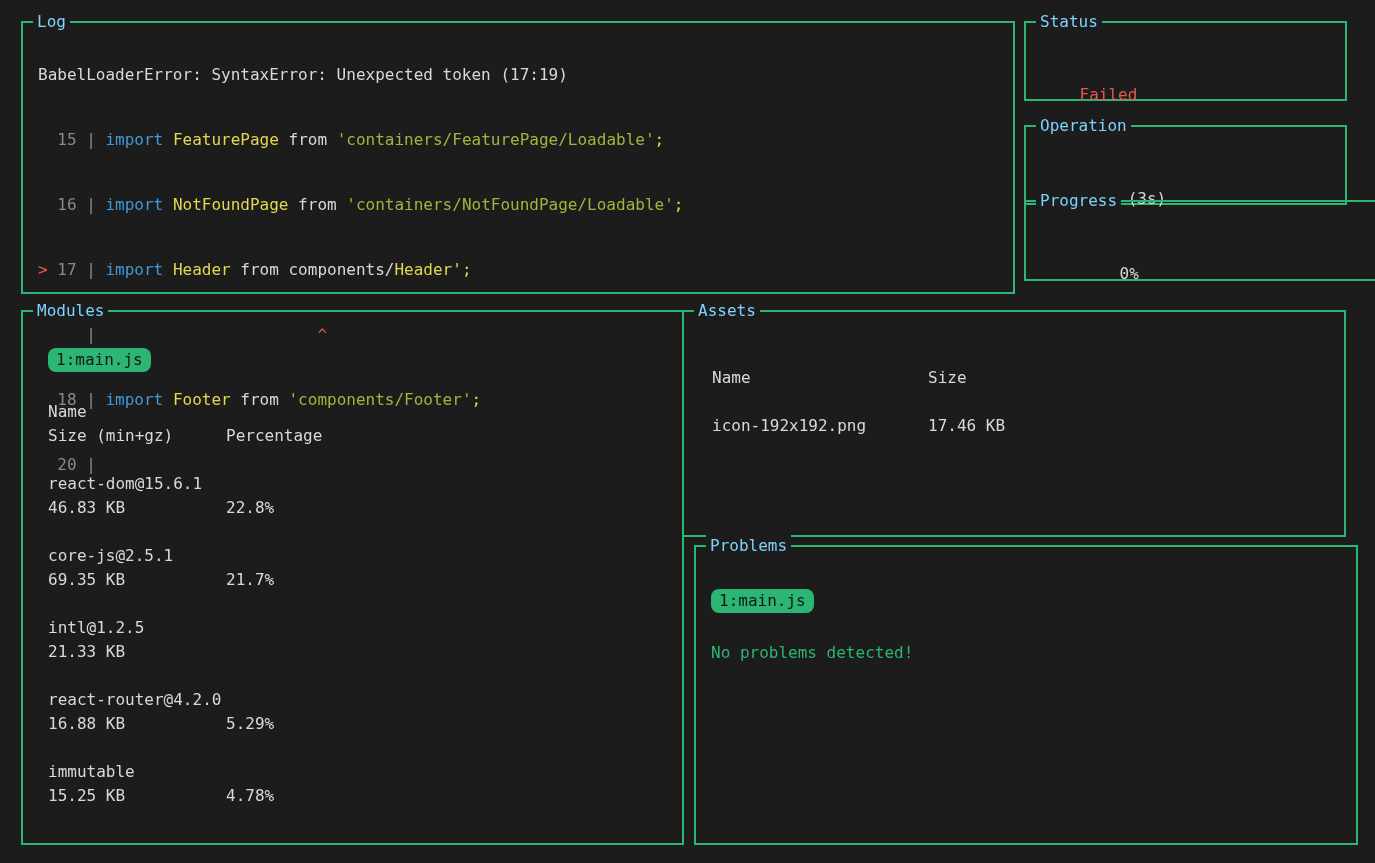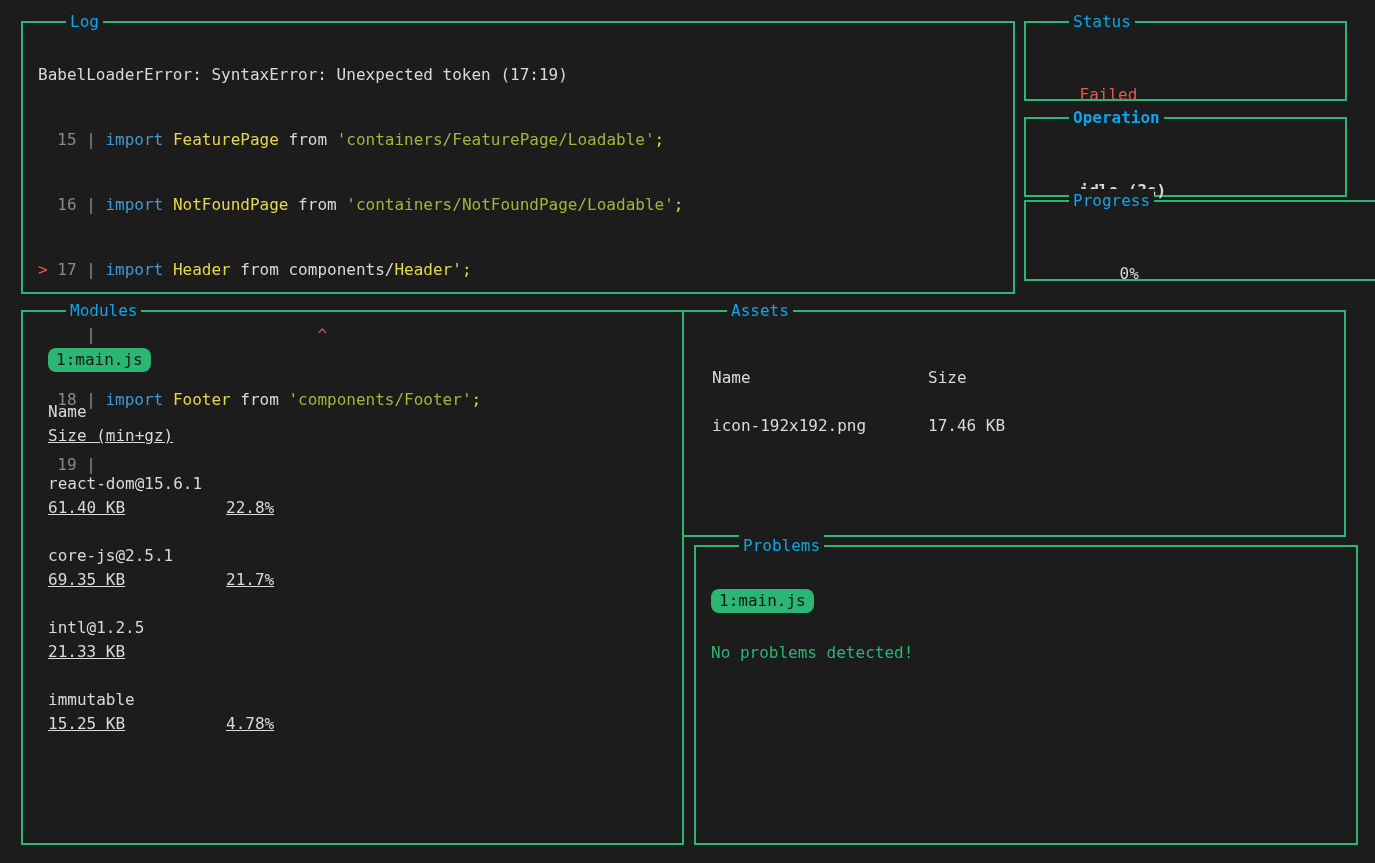--- a/index.html
+++ b/index.html
@@ -18,23 +18,22 @@
     width:1375px;height:863px;
     background:var(--bg);
     font-family:"DejaVu Sans Mono",monospace;
     font-size:16px;line-height:24px;
     color:var(--fg);
     overflow:hidden;
   }
   .panel{position:absolute;border:2px solid var(--green);}
   .panel-title{
     position:absolute;top:-13px;left:10px;
-    background:var(--bg);padding:0 4px;color:#0ea5e9;
+    background:var(--bg);padding:0 4px;color:#7dd3fc;
     white-space:pre;
-    margin-left:33px;
   }
   .badge{
     display:inline-block;background:var(--green);color:#161616;
     padding:0 8px;white-space:pre;border-radius:8px;
   }
   
   #panel-log .content{padding:40px 15px 0 15px;}
   .error-line{margin-bottom:24px;white-space:pre;}
   .code-line{white-space:pre;margin-top:41px;}
   .gut-num,.gut-pipe{color:var(--gray);}
@@ -43,21 +42,21 @@
   .c-id{color:var(--yellow);}
   .c-str{color:var(--olive);}
   .c-pl{color:var(--fg);}
   
   .small-panel .content{padding:36px 15px 0 15px;white-space:pre;}
   .status-failed{color:var(--red);}
   
   #panel-modules .content{padding:36px 25px 0 25px;}
   .badge-line{margin-bottom:28px;}
   .mod-head{margin-bottom:24px;}
-  .two-col{display:grid;grid-template-columns:178px 1fr;white-space:pre;text-decoration:underline;}
+  .two-col{display:grid;grid-template-columns:178px 1fr;white-space:pre;}
   .mod-row{margin-bottom:24px;}
   
   #panel-assets .content{padding:54px 28px 0 28px;}
   .asset-head{margin-bottom:24px;}
   .two-col-assets{display:grid;grid-template-columns:216px 1fr;white-space:pre;}
   
   #panel-problems .content{padding:42px 15px 0 15px;}
   .problems-message{color:var(--green);white-space:pre;}
 </style>
 </head>
@@ -66,33 +65,33 @@
 <div class="panel" id="panel-log" style="left:21px;top:21px;width:990px;height:269px;">
   <span class="panel-title">Log</span>
   <div class="content">
     <div class="error-line">BabelLoaderError: SyntaxError: Unexpected token (17:19)</div>
     <div id="code-lines">
         <div class="code-line"><span class="c-red"> </span><span class="gut-num"> 15</span><span class="gut-pipe"> | </span><span class="c-kw">import</span><span class="c-pl"> </span><span class="c-id">FeaturePage</span><span class="c-pl"> from </span><span class="c-str">'containers/FeaturePage/Loadable'</span><span class="c-id">;</span></div>
         <div class="code-line"><span class="c-red"> </span><span class="gut-num"> 16</span><span class="gut-pipe"> | </span><span class="c-kw">import</span><span class="c-pl"> </span><span class="c-id">NotFoundPage</span><span class="c-pl"> from </span><span class="c-str">'containers/NotFoundPage/Loadable'</span><span class="c-id">;</span></div>
         <div class="code-line"><span class="c-red">&gt;</span><span class="gut-num"> 17</span><span class="gut-pipe"> | </span><span class="c-kw">import</span><span class="c-pl"> </span><span class="c-id">Header</span><span class="c-pl"> from components/</span><span class="c-id">Header</span><span class="c-id">';</span></div>
         <div class="code-line"><span class="c-red"> </span><span class="gut-num">   </span><span class="gut-pipe"> | </span><span class="c-pl">                      </span><span class="c-caret">^</span></div>
         <div class="code-line"><span class="c-red"> </span><span class="gut-num"> 18</span><span class="gut-pipe"> | </span><span class="c-kw">import</span><span class="c-pl"> </span><span class="c-id">Footer</span><span class="c-pl"> from </span><span class="c-str">'components/Footer'</span><span class="c-id">;</span></div>
-        <div class="code-line"><span class="c-red"> </span><span class="gut-num"> 19</span><span class="gut-pipe"> | </span></div>
+        <div class="code-line"><span class="c-red"> </span><span class="gut-num"> 20</span><span class="gut-pipe"> | </span></div>
       </div>
   </div>
 </div>
 
 <div class="panel small-panel" id="panel-status" style="left:1024px;top:21px;width:319px;height:76px;">
   <span class="panel-title">Status</span>
   <div class="content">
     <span class="status-failed">Failed</span>
   </div>
 </div>
 
-<div class="panel small-panel" id="panel-operation" style="left:1024px;top:117px;width:319px;height:76px;font-weight:bold;">
+<div class="panel small-panel" id="panel-operation" style="left:1024px;top:125px;width:319px;height:76px;">
   <span class="panel-title">Operation</span>
   <div class="content">
     <span>idle (3s)</span>
   </div>
 </div>
 
 <div class="panel small-panel" id="panel-progress" style="left:1024px;top:200px;width:319px;height:77px;padding-left:40px;">
   <span class="panel-title">Progress</span>
   <div class="content">
     <span>0%</span>
@@ -102,34 +101,39 @@
 <div class="panel" id="panel-modules" style="left:21px;top:310px;width:659px;height:531px;">
   <span class="panel-title">Modules</span>
   <div class="content">
     <div class="badge-line">
       <span class="badge">1:main.js</span>
     </div>
     <div class="mod-head">
       <div>Name</div>
       <div class="two-col">
         <span>Size (min+gz)</span>
+        <span>Percentage</span>
       </div>
     </div>
     <div id="module-rows">
         <div class="mod-row">
           <div class="mod-name">react-dom@15.6.1</div>
-          <div class="two-col"><span>61.40 KB</span><span>22.8%</span></div>
+          <div class="two-col"><span>46.83 KB</span><span>22.8%</span></div>
         </div>
         <div class="mod-row">
           <div class="mod-name">core-js@2.5.1</div>
           <div class="two-col"><span>69.35 KB</span><span>21.7%</span></div>
         </div>
         <div class="mod-row">
           <div class="mod-name">intl@1.2.5</div>
           <div class="two-col"><span>21.33 KB</span></div>
+        </div>
+        <div class="mod-row">
+          <div class="mod-name">react-router@4.2.0</div>
+          <div class="two-col"><span>16.88 KB</span><span>5.29%</span></div>
         </div>
         <div class="mod-row">
           <div class="mod-name">immutable</div>
           <div class="two-col"><span>15.25 KB</span><span>4.78%</span></div>
         </div>
       </div>
   </div>
 </div>
 
 <div class="panel" id="panel-assets" style="left:682px;top:310px;width:660px;height:223px;">

